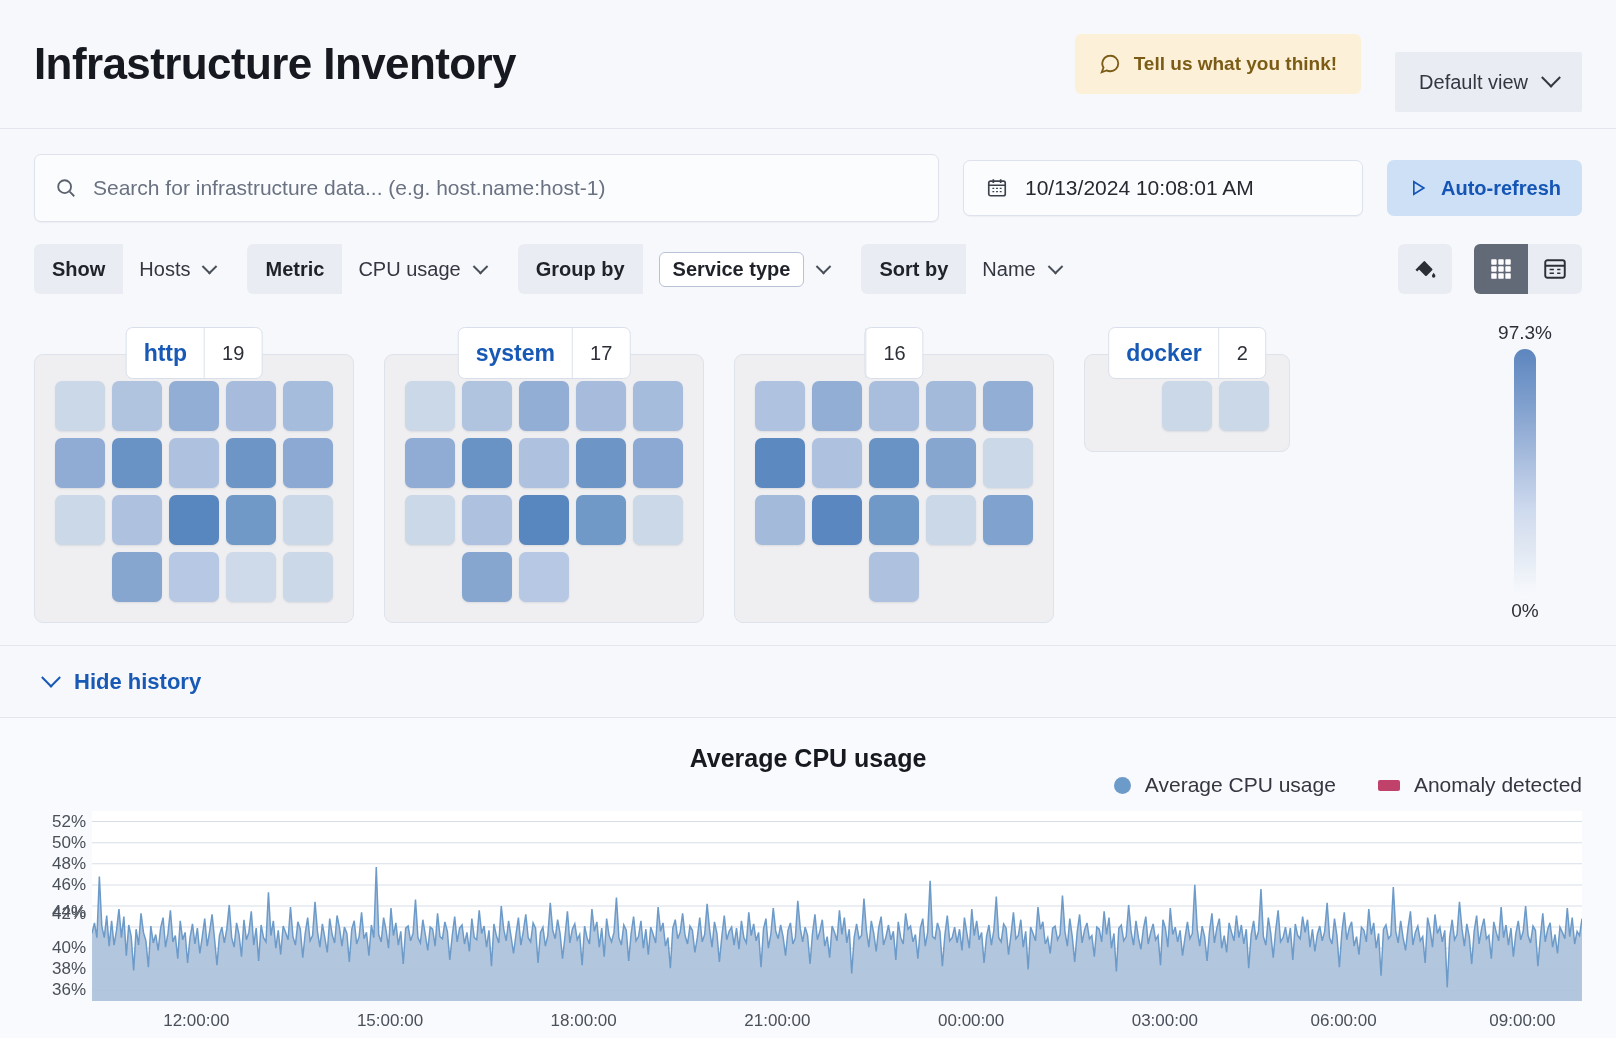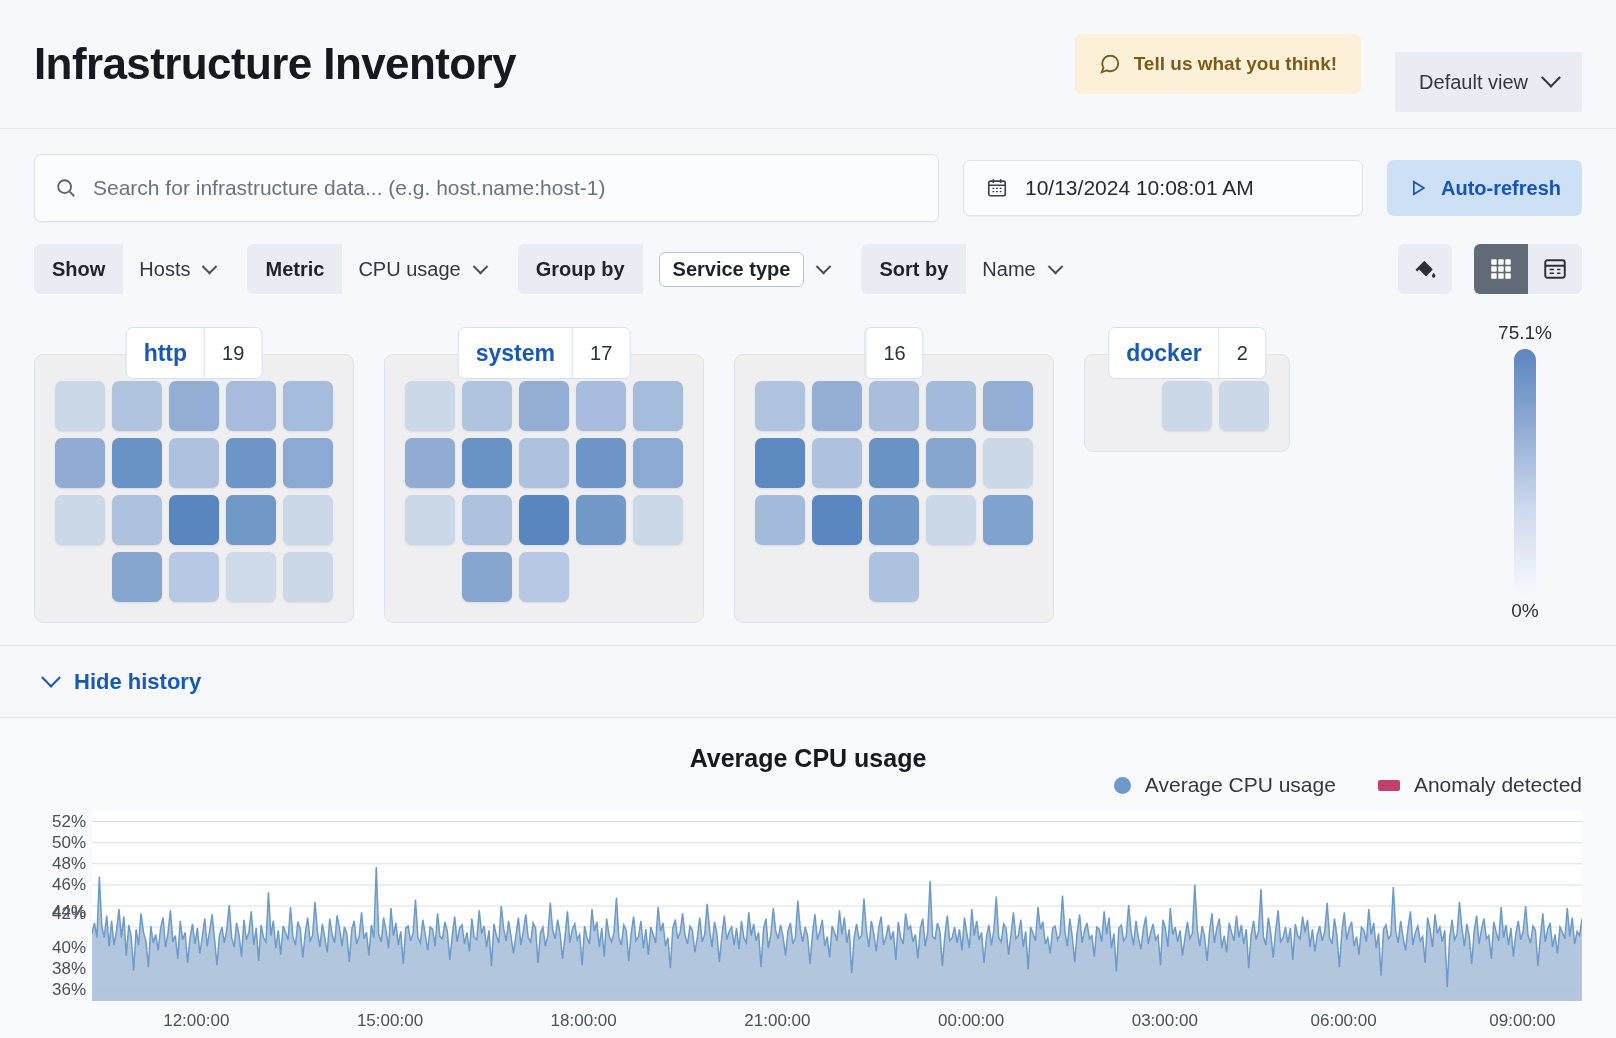--- a/index.html
+++ b/index.html
@@ -617,21 +617,21 @@
           <div class="wrow">
             <div class="cell spacer"></div>
             <div class="cell" style="background: rgb(203, 216, 232);"></div>
             <div class="cell" style="background: rgb(203, 216, 232);"></div>
           </div>
         </div>
       </div>
     </div>
 
   <div class="legend-scale">
-    <span class="legend-max">75.1%</span>
+    <span class="legend-max">97.3%</span>
     <div class="legend-bar"></div>
     <span class="legend-min">0%</span>
   </div>
 </div>
 
 <div class="hide-history">
   <span class="chev-blue"></span>
   <span class="label">Hide history</span>
 </div>
 

